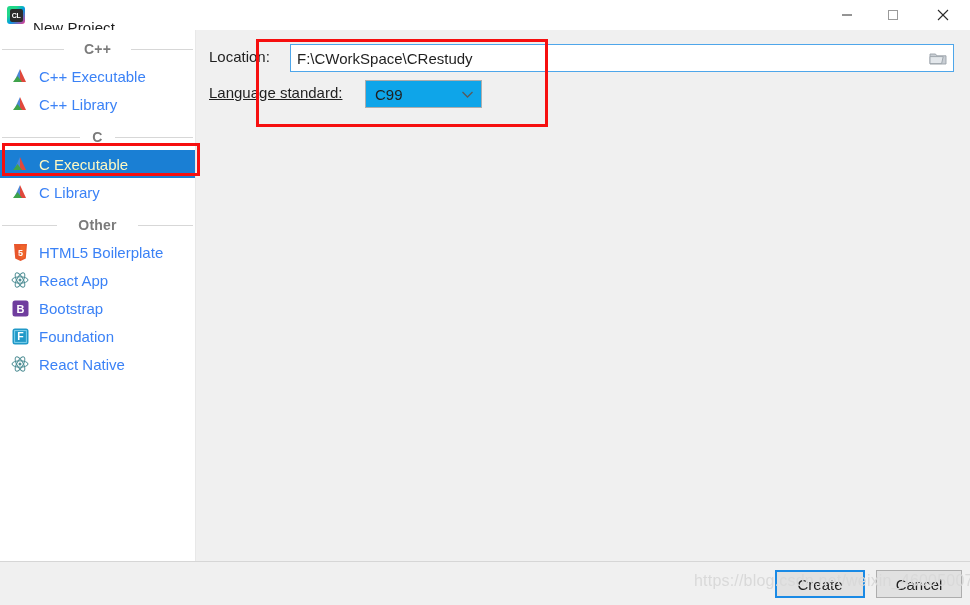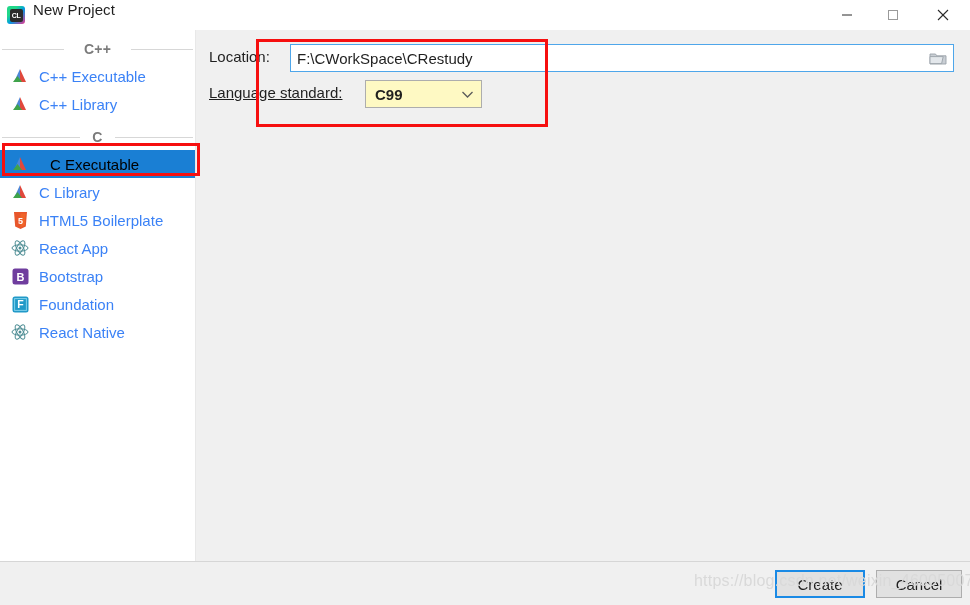--- a/index.html
+++ b/index.html
@@ -35,21 +35,21 @@
   .app-icon .inner {
     width: 13px; height: 13px;
     background: #2b2b2b;
     border-radius: 2px;
     color: #ffffff;
     font-size: 7px; font-weight: bold;
     line-height: 13px; text-align: center;
     letter-spacing: -0.3px;
   }
   .window-title {
-    position: absolute; left: 33px; top: 1px;
+    position: absolute; left: 33px; top: 19px;
     font-size: 15px; color: #1f1f1f;
     letter-spacing: 0.1px;
   }
   .win-controls {
     position: absolute; right: 0; top: 0;
     height: 30px; display: flex;
   }
   .win-btn {
     width: 46px; height: 30px;
     display: flex; align-items: center; justify-content: center;
@@ -96,22 +96,21 @@
   }
   .item .ico {
     width: 20px; height: 20px;
     margin-right: 9px;
     display: flex; align-items: center; justify-content: center;
     flex: 0 0 20px;
   }
   .item .lbl { white-space: nowrap; }
   .item.selected {
     background: #1a7fd4;
-    color: #000000;
-    gap: 11px;
+    color: #fef9c3;
   }
 
   
   .annot-sel {
     position: absolute;
     left: 2px; top: 113px;
     width: 198px; height: 33px;
     border: 3px solid #f60f0f;
     pointer-events: none;
     z-index: 6;
@@ -154,25 +153,24 @@
   .folder-btn {
     width: 22px; height: 20px;
     display: flex; align-items: center; justify-content: center;
     flex: 0 0 22px;
   }
 
   .select {
     position: absolute;
     left: 169px; top: 50px;
     width: 117px; height: 28px;
-    background: #fef9c3;
+    background: #0ea5e9;
     border: 1px solid #adadad;
     display: flex; align-items: center;
     padding: 0 6px 0 9px;
-    font-weight: bold;
   }
   .select .sval {
     font-size: 15px; color: #1f1f1f;
     flex: 1 1 auto;
   }
   .select .chev {
     width: 16px; height: 16px;
     display: flex; align-items: center; justify-content: center;
     color: #5a5a5a;
   }
@@ -302,20 +300,25 @@
       <span class="ico">
         <svg width="18" height="16" viewBox="0 0 18 16">
           <polygon points="9,1 3,14 9,14" fill="#4f86d6"></polygon>
           <polygon points="9,1 15,14 9,14" fill="#e0483c"></polygon>
           <polygon points="2,14 6.5,8 11,14" fill="#3fa34a"></polygon>
         </svg>
       </span>
       <span class="lbl">C Library</span>
     </div>
 
+    <div class="group-header">
+      <div class="line left" style="width:55px"></div>
+      <div class="ghtext">Other</div>
+      <div class="line right" style="width:55px"></div>
+    </div>
 
     <div class="item">
       <span class="ico">
         <svg width="15" height="17" viewBox="0 0 15 17">
           <path d="M1 0 h13 l-1.2 14.5 L7.5 17 L2.2 14.5 Z" fill="#e8562b"></path>
           <path d="M7.5 1.6 v13.6 l4.2 -2 L12.6 1.6 Z" fill="#f06529"></path>
           <text x="7.5" y="11.5" font-size="9" font-family="Liberation Sans, sans-serif" font-weight="bold" fill="#ffffff" text-anchor="middle">5</text>
         </svg>
       </span>
       <span class="lbl">HTML5 Boilerplate</span>

